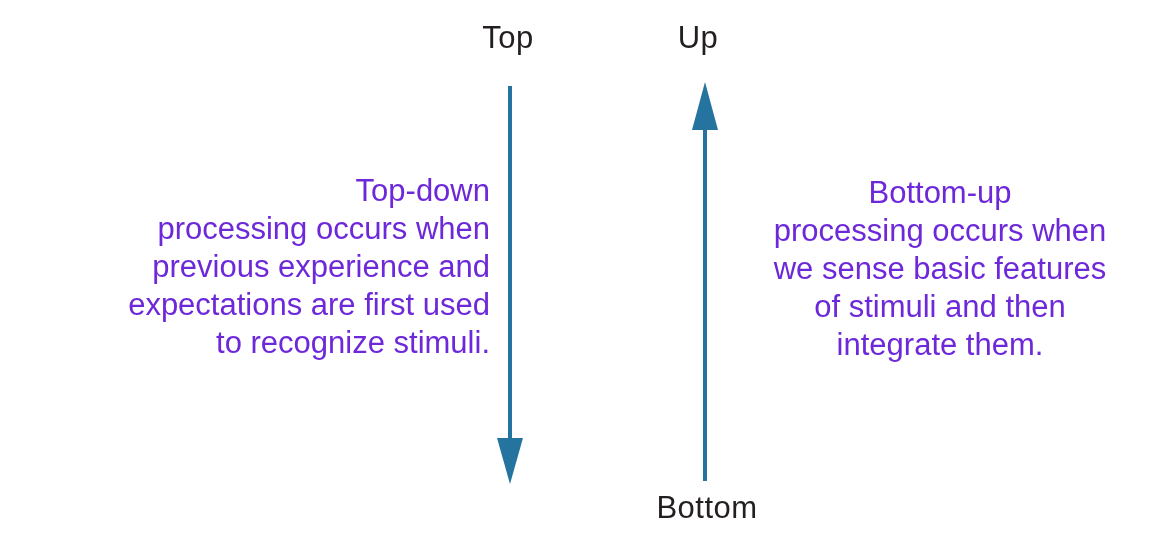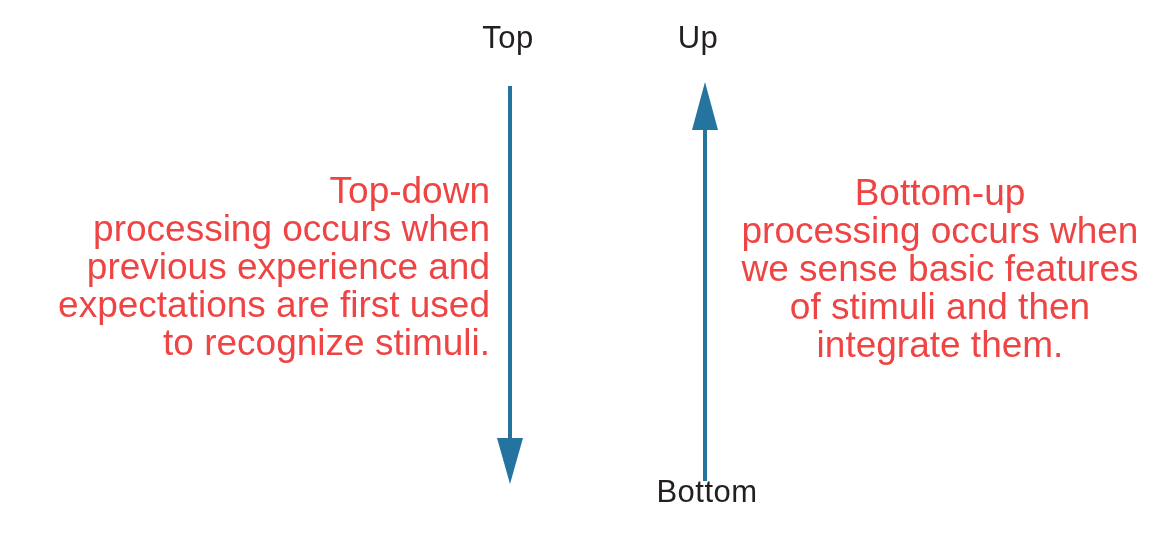--- a/index.html
+++ b/index.html
@@ -20,26 +20,26 @@
     width: 160px;
     text-align: center;
     font-size: 31px;
     font-weight: normal;
     color: #231f20;
     letter-spacing: 0.5px;
   }
   .label-top    { left: 428px; top: 20px; }
   .label-up     { left: 618px; top: 20px; }
   .label-down   { left: 427px; top: 490px; }
-  .label-bottom { left: 627px; top: 474px; }
+  .label-bottom { left: 627px; top: 490px; }
   .description {
     position: absolute;
-    font-size: 37px;
+    font-size: 31px;
     line-height: 38px;
-    color: #ef4444;
+    color: #6d28d9;
     white-space: pre-line;
   }
   .desc-left {
     top: 172px;
     right: 685px;
     width: 470px;
     text-align: right;
   }
   .desc-right {
     top: 174px;

